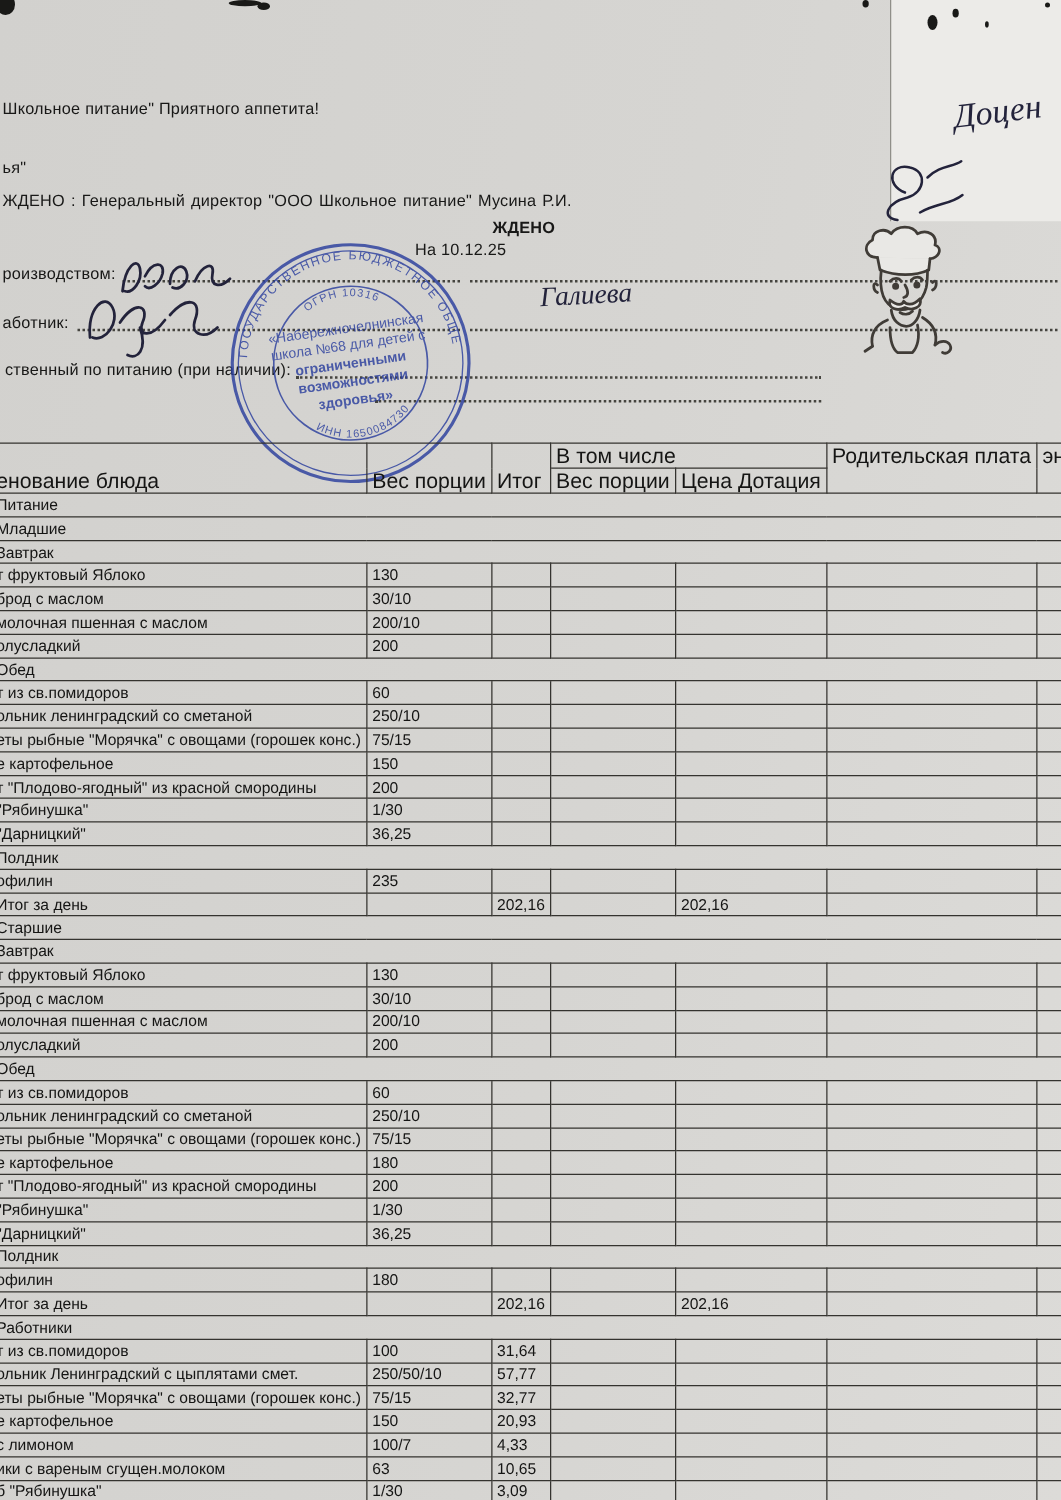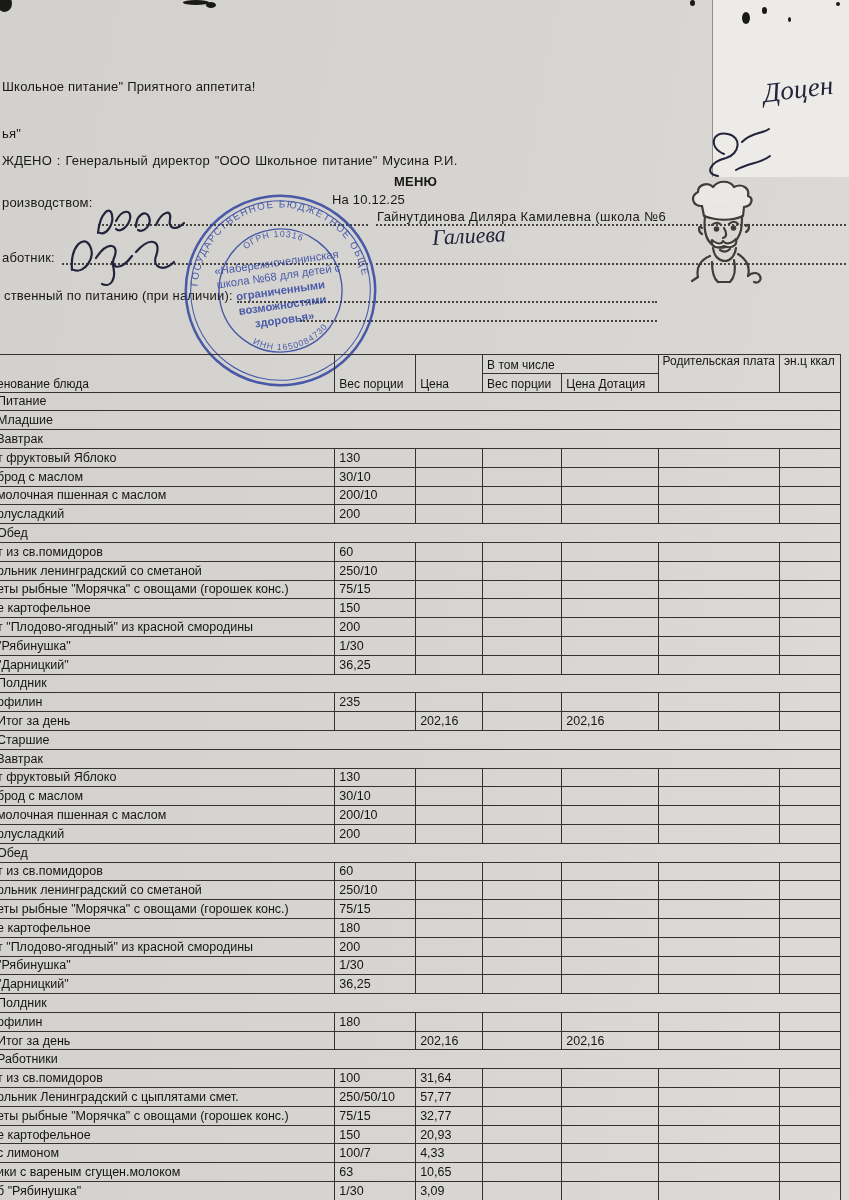--- a/index.html
+++ b/index.html
@@ -13,21 +13,21 @@
   .corner-light{position:absolute;left:712px;top:0;width:137px;height:177px;background:#ecebe8;border-left:1px solid #908f89}
   .speck{position:absolute;background:#191917;border-radius:50%}
   .stamp{position:absolute;left:178px;top:188px;transform:rotate(-8deg);opacity:.82}
   .chef{position:absolute;left:672px;top:180px}
   .sig{position:absolute}
   .handwriting{position:absolute;font-family:"Liberation Serif",serif;font-style:italic;color:#23233b;white-space:nowrap}
   .menu-table{position:absolute;left:-8px;top:354px;border-collapse:collapse;table-layout:fixed;
     font-size:12.5px;color:#151514}
   .menu-table th,.menu-table td{border:1px solid #34332f;padding:0 4px;height:17.8px;
     font-weight:normal;overflow:hidden;white-space:nowrap;line-height:1.12;text-align:left}
-  .menu-table thead th{font-size:12px}
+  .menu-table thead th{font-size:17px}
   .h-bottom{vertical-align:bottom;padding-bottom:2px}
   .h-top{height:20px;vertical-align:bottom}
   .h-wrap{white-space:normal;vertical-align:top;padding-top:2px}
   .h-name{vertical-align:bottom;padding-left:10px;padding-bottom:2px}
   .cell-name{padding-left:10px}
   .num{text-align:right;padding-right:8px}
   .price-num{text-align:right;padding-right:10px}
   .section-cell{text-align:center}
   .total-label{text-align:center}
 </style>
@@ -42,25 +42,24 @@
   <div class="speck" style="left:206px;top:2px;width:10px;height:6px"></div>
   <div class="speck" style="left:690px;top:0;width:5px;height:6px"></div>
   <div class="speck" style="left:742px;top:12px;width:8px;height:12px"></div>
   <div class="speck" style="left:762px;top:7px;width:5px;height:7px"></div>
   <div class="speck" style="left:788px;top:17px;width:3px;height:5px"></div>
   <div class="speck" style="left:836px;top:2px;width:4px;height:4px"></div>
 
   <div class="abs t13" style="left:2px;top:79px">Школьное питание" Приятного аппетита!</div>
   <div class="abs t13" style="left:2px;top:126px">ья"</div>
   <div class="abs t13" style="left:2px;top:153px;word-spacing:1px">ЖДЕНО : Генеральный директор "ООО Школьное питание" Мусина Р.И.</div>
-  <div class="abs t13 bold" style="left:394px;top:174px">МЕНЮ</div>
+  <div class="abs t13 bold" style="left:394px;top:174px">ЖДЕНО</div>
   <div class="abs t13" style="left:332px;top:192px">На 10.12.25</div>
 
-  <div class="abs t13" style="left:2px;top:195px">роизводством:</div>
-  <div class="abs t13" style="left:377px;top:209px;letter-spacing:.4px">Гайнутдинова Диляра Камилевна (школа №6</div>
+  <div class="abs t13" style="left:2px;top:211px">роизводством:</div>
   <div class="abs t13" style="left:2px;top:250px">аботник:</div>
   <div class="abs t13" style="left:4px;top:288px">ственный по питанию (при наличии):</div>
 
   <div class="dots" style="left:98px;top:224px;width:270px"></div>
   <div class="dots" style="left:376px;top:224px;width:470px"></div>
   <div class="dots" style="left:62px;top:263px;width:306px"></div>
   <div class="dots" style="left:376px;top:263px;width:470px"></div>
   <div class="dots" style="left:237px;top:301px;width:420px"></div>
   <div class="dots" style="left:300px;top:320px;width:357px"></div>
 
@@ -133,21 +132,21 @@
         <col style="width:83px">
       <col style="width:84px">
         <col style="width:103px">
         <col style="width:93px">
         <col style="width:62px">
     </colgroup>
     <thead>
       <tr>
         <th rowspan="2" class="h-name">енование блюда</th>
         <th rowspan="2" class="h-bottom">Вес порции</th>
-        <th rowspan="2" class="h-bottom">Цена</th>
+        <th rowspan="2" class="h-bottom">Итог</th>
         <th colspan="2" class="h-top">В том числе</th>
         <th rowspan="2" class="h-wrap">Родительская плата</th>
         <th rowspan="2" class="h-wrap">эн.ц ккал</th>
       </tr>
       <tr>
         <th class="h-bottom">Вес порции</th>
         <th class="h-bottom">Цена Дотация</th>
       </tr>
     </thead>
     <tbody>

